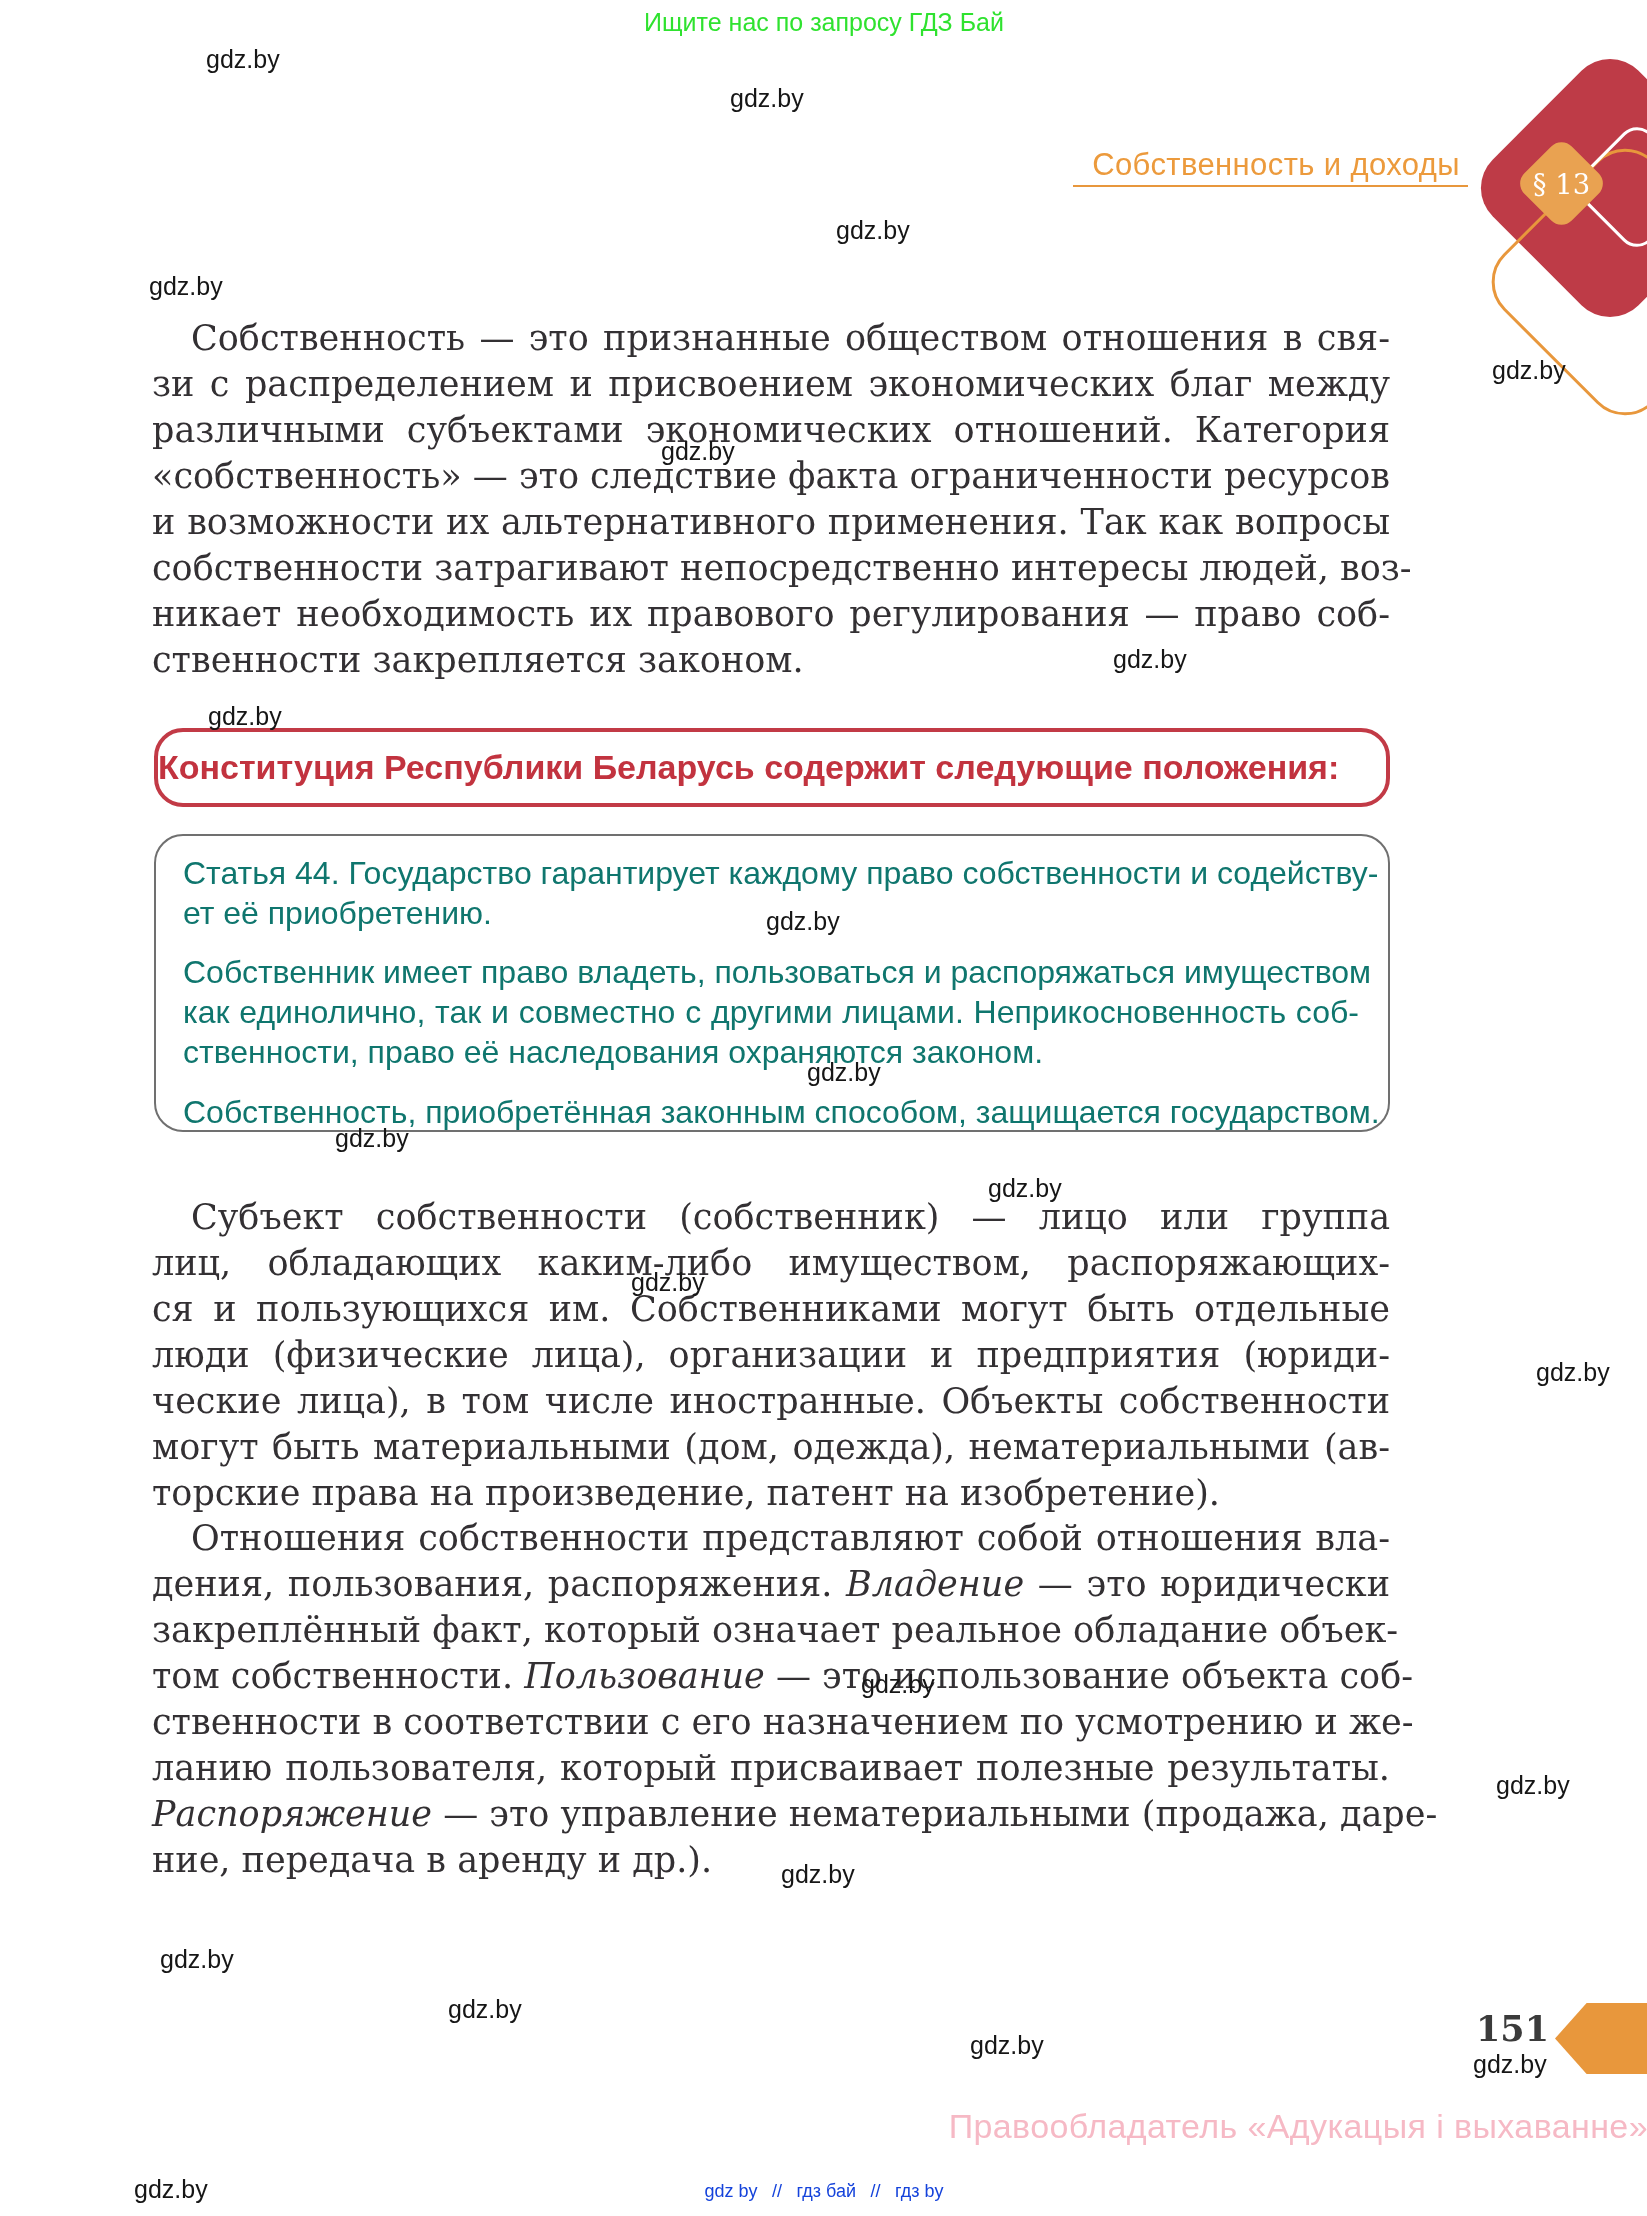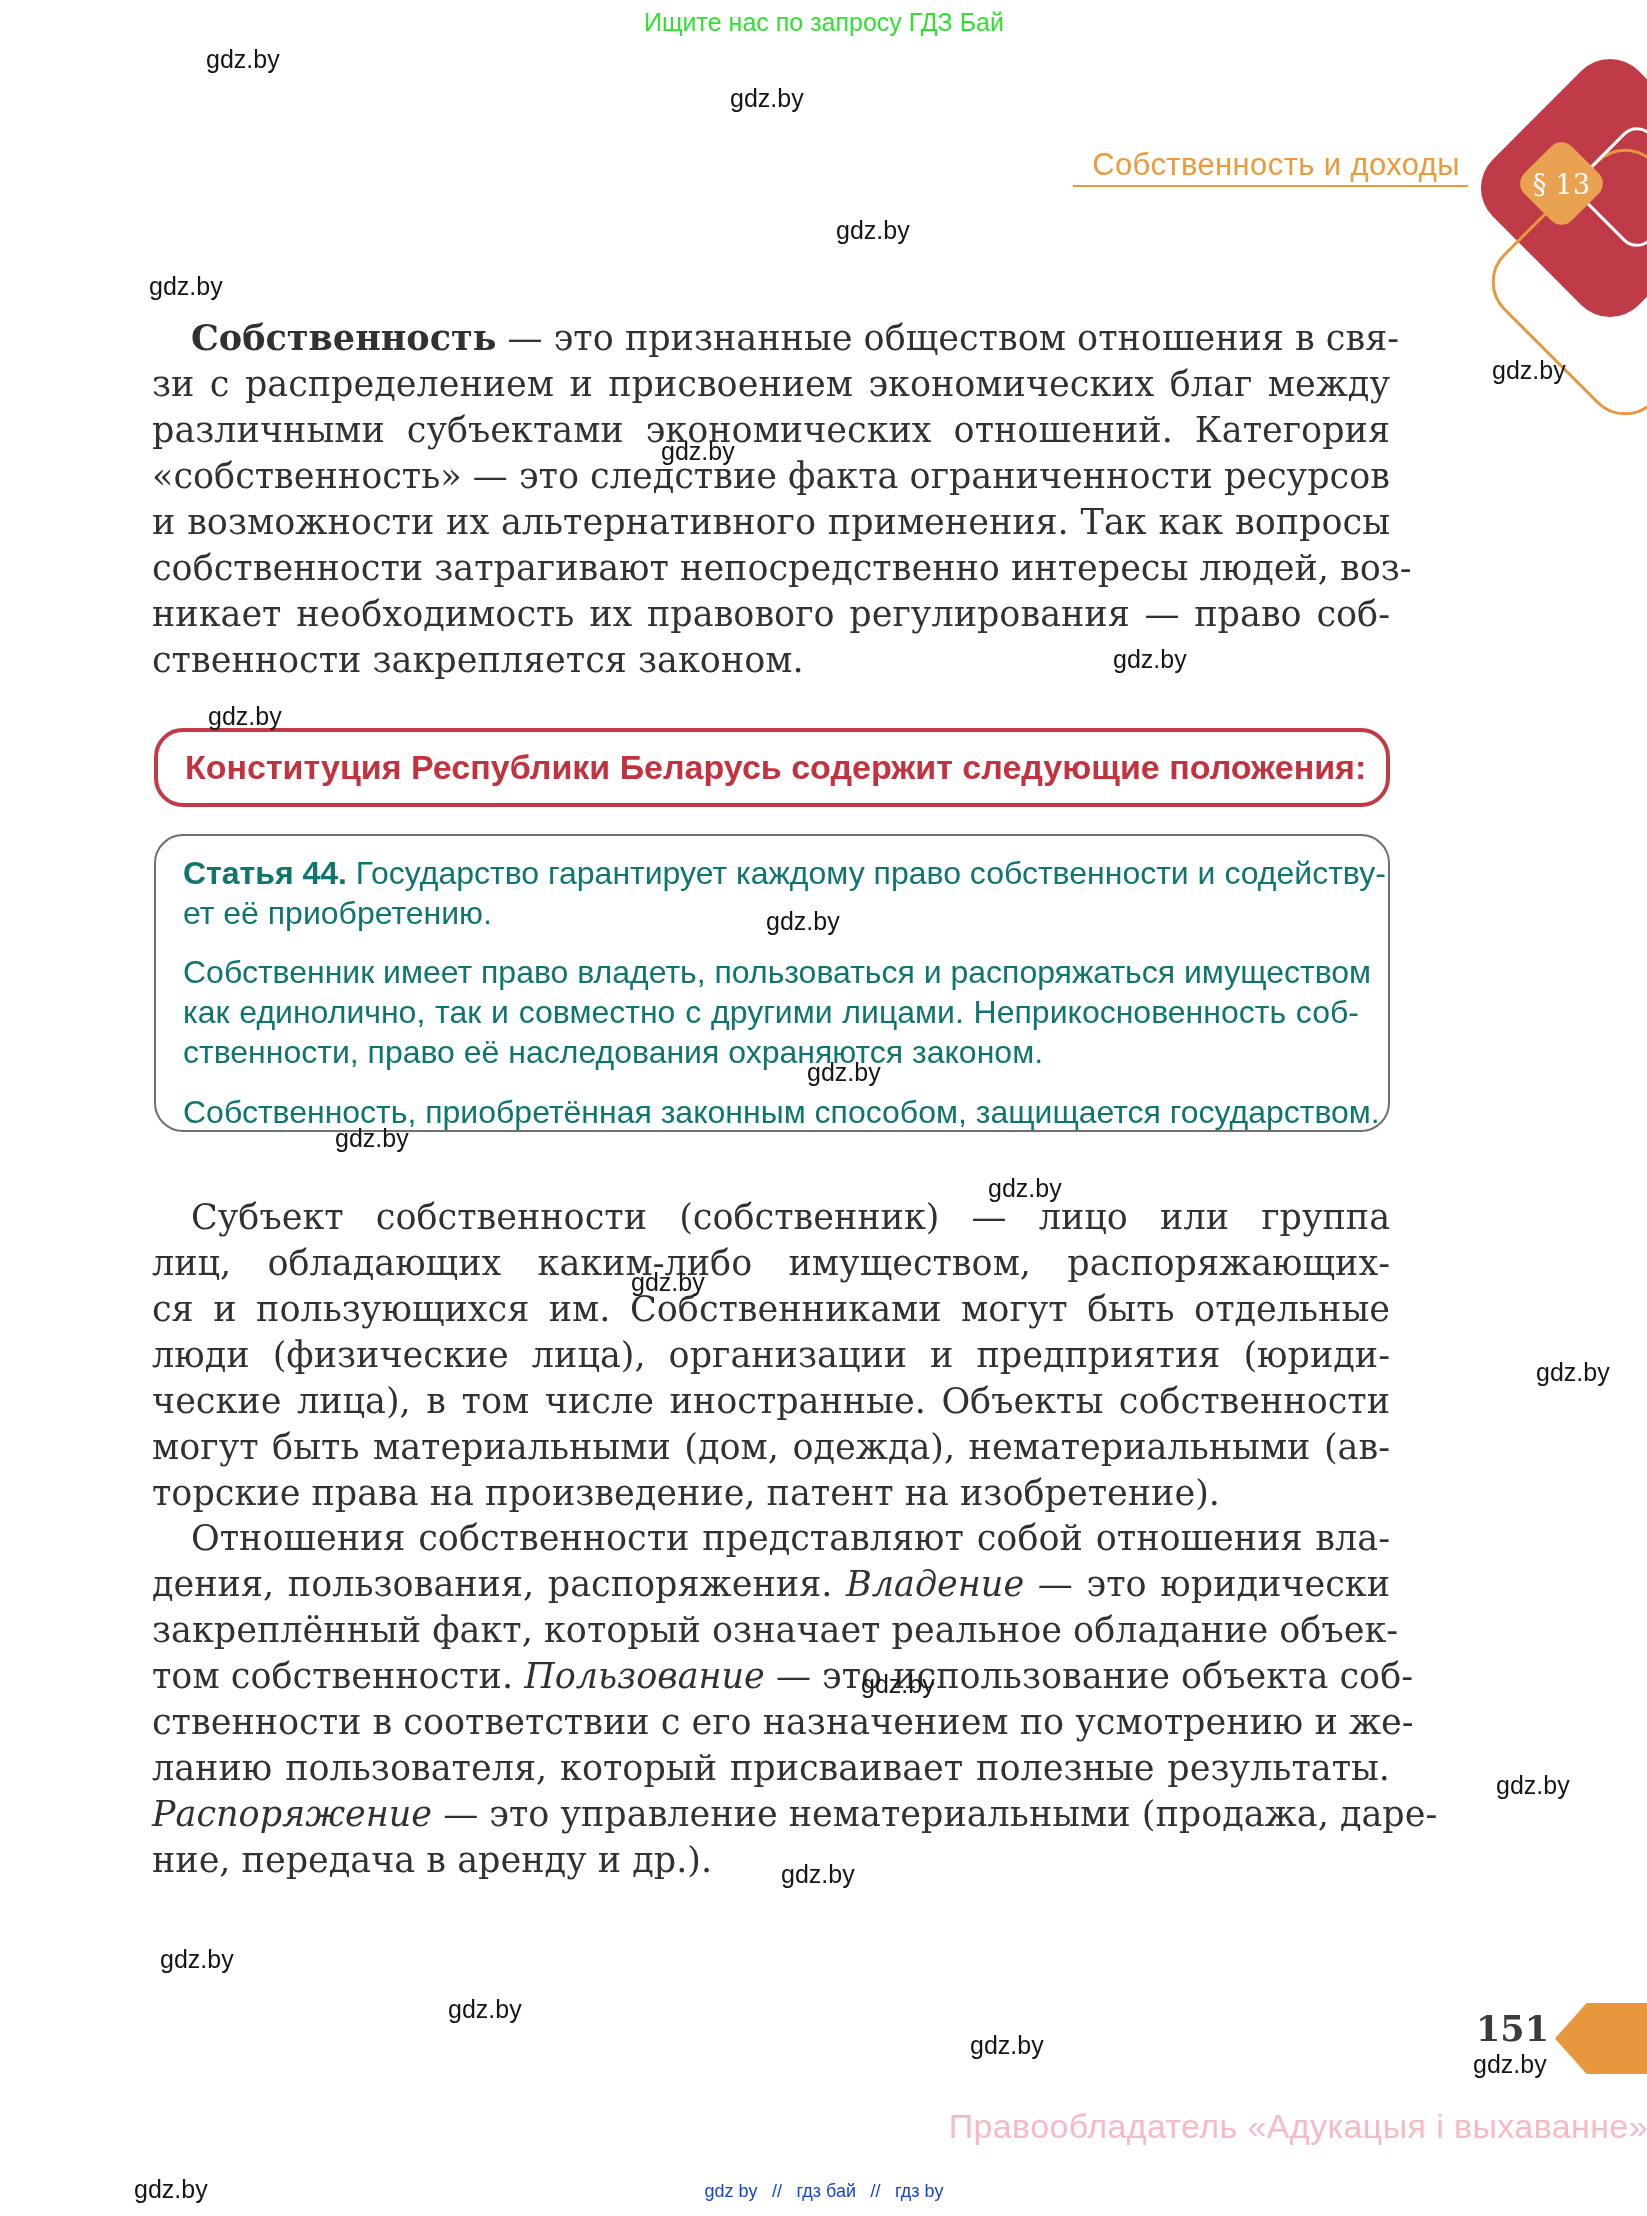--- a/index.html
+++ b/index.html
@@ -19,29 +19,29 @@
   #promo-top{position:absolute;left:0;top:8px;width:1648px;text-align:center;
         color:#2FE22F;font-size:25px;}
   #page-header-title{position:absolute;right:188px;top:147px;color:#EC9A3C;font-size:31px;letter-spacing:0.4px;}
   #header-underline{position:absolute;left:1073px;top:185px;width:395px;height:2.4px;background:#E8973C;}
   
   .col{position:absolute;left:152px;width:1238px;}
   .serif{font-family:"DejaVu Serif",serif;font-size:35px;color:#333033;}
   .tline{height:46px;line-height:46px;text-align:justify;text-align-last:justify;white-space:nowrap;}
   .tline.last{text-align-last:left;}
   .tline.ind{padding-left:39px;}
-  .seg-b{font-weight:bold;}
+  .seg-b{font-weight:normal;}
   .seg-i{font-style:italic;}
   #para-1{top:315px;}
   #para-2{top:1194px;}
   #para-3{top:1515px;}
   
   #callout-box{position:absolute;left:154px;top:728px;width:1236px;height:79px;box-sizing:border-box;
         border:4px solid #C23A46;border-radius:29px;display:flex;align-items:center;}
-  #callout-box .ctext{padding-left:27px;color:#C2333F;font-size:34px;font-weight:bold;white-space:nowrap;}
+  #callout-box .ctext{color:#C2333F;font-size:34px;font-weight:bold;white-space:nowrap;}
   #article-box{position:absolute;left:154px;top:834px;width:1236px;height:298px;box-sizing:border-box;
         border:2.4px solid #707070;border-radius:29px;padding:17px 29px 0 27px;}
   #article-box .tline{height:40px;line-height:40px;font-family:"Liberation Sans",sans-serif;
         font-size:32px;color:#0f766e;}
   .abox-para{margin-bottom:19.4px;}
   
   .wm{position:absolute;color:#161616;font-size:25px;white-space:nowrap;}
   
   #rights-line{position:absolute;left:0;top:2107px;width:1648px;text-align:right;
         color:#F6B9C5;font-size:34px;letter-spacing:0.4px;}

